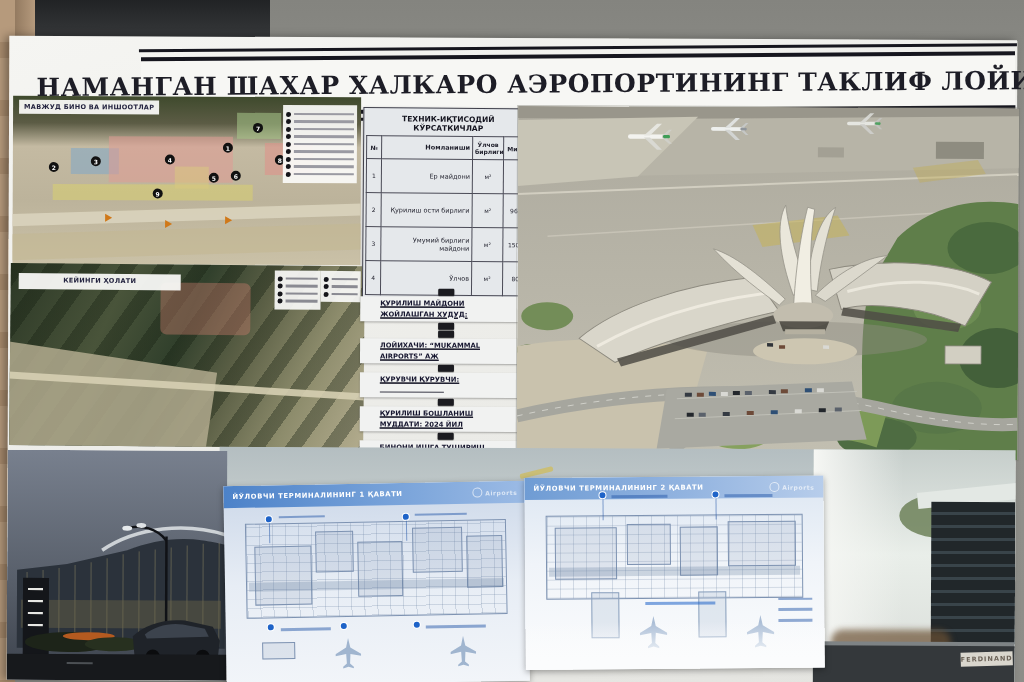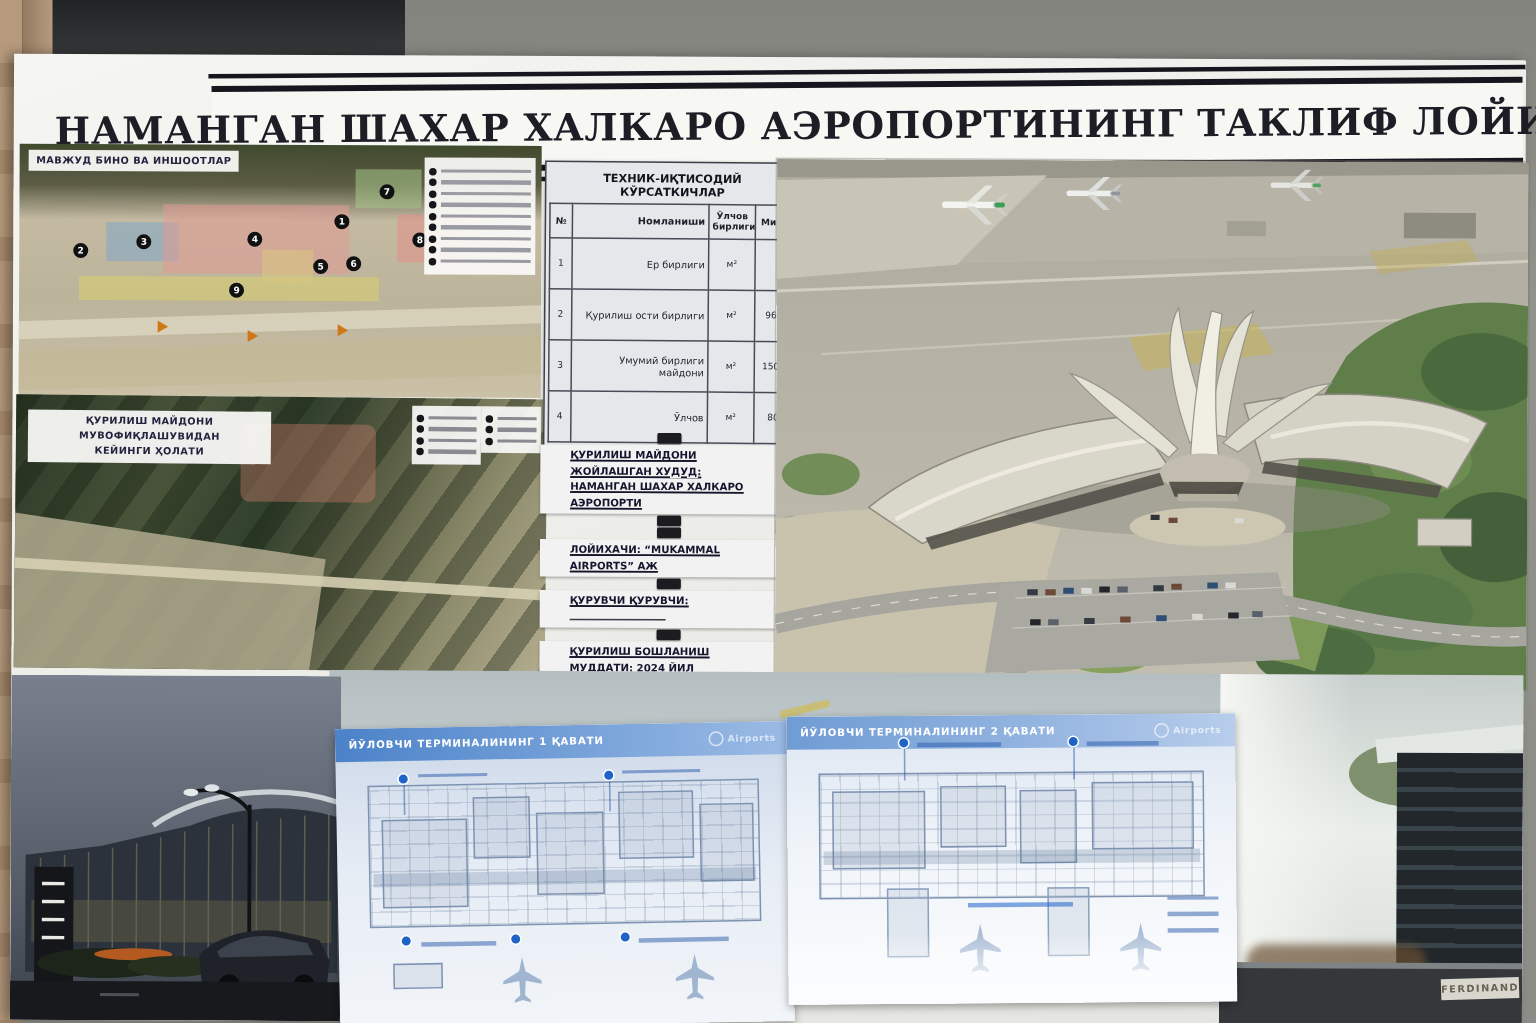--- a/index.html
+++ b/index.html
@@ -203,21 +203,20 @@
           </div>
       </div>
       <div class="mtitle">МАВЖУД БИНО ВА ИНШООТЛАР</div>
     </div>
 
     <div class="abs map2">
       <div class="field"></div>
       <div class="rwy"></div>
       <div class="dev"></div>
       <div class="mtitle" style="left:8px;top:10px;width:152px;">
-        <div>ҚУРИЛИШ МАЙДОНИ МУВОФИҚЛАШУВИДАН</div>
         <div>КЕЙИНГИ ҲОЛАТИ</div>
       </div>
       <div class="mini-legend" style="right:44px;top:5px;width:40px;">
         <div class="lrow">
             <span class="ldot"></span>
             <span class="lbar"></span>
           </div>
         <div class="lrow">
             <span class="ldot"></span>
             <span class="lbar"></span>
@@ -254,21 +253,21 @@
           <tr>
             <th class="c-no">№</th>
             <th class="c-name">Номланиши</th>
             <th class="c-unit">Ўлчов бирлиги</th>
             <th class="c-val">Миқдор</th>
           </tr>
         </thead>
         <tbody>
           <tr>
             <td class="c-no">1</td>
-            <td class="c-name">Ер бирлиги</td>
+            <td class="c-name">Ер майдони</td>
             <td class="c-unit">м²</td>
             <td class="c-val"></td>
           </tr>
           <tr>
             <td class="c-no">2</td>
             <td class="c-name">Қурилиш ости бирлиги</td>
             <td class="c-unit">м²</td>
             <td class="c-val">9600.0</td>
           </tr>
           <tr>
@@ -284,21 +283,20 @@
             <td class="c-val">800.0</td>
           </tr>
         </tbody>
       </table>
     </div>
 
     <div class="abs info">
       <div class="clip"></div>
       <div class="strip">
         <div>ҚУРИЛИШ МАЙДОНИ ЖОЙЛАШГАН ХУДУД:</div>
-        <div>НАМАНГАН ШАХАР ХАЛКАРО АЭРОПОРТИ</div>
       </div>
       <div class="clip"></div>
       <div class="clip"></div>
       <div class="strip">
         <div>ЛОЙИХАЧИ: “MUKAMMAL AIRPORTS” АЖ</div>
       </div>
       <div class="clip"></div>
       <div class="strip">
         <div><span>ҚУРУВЧИ ҚУРУВЧИ:</span> <span class="blank"></span></div>
       </div>

